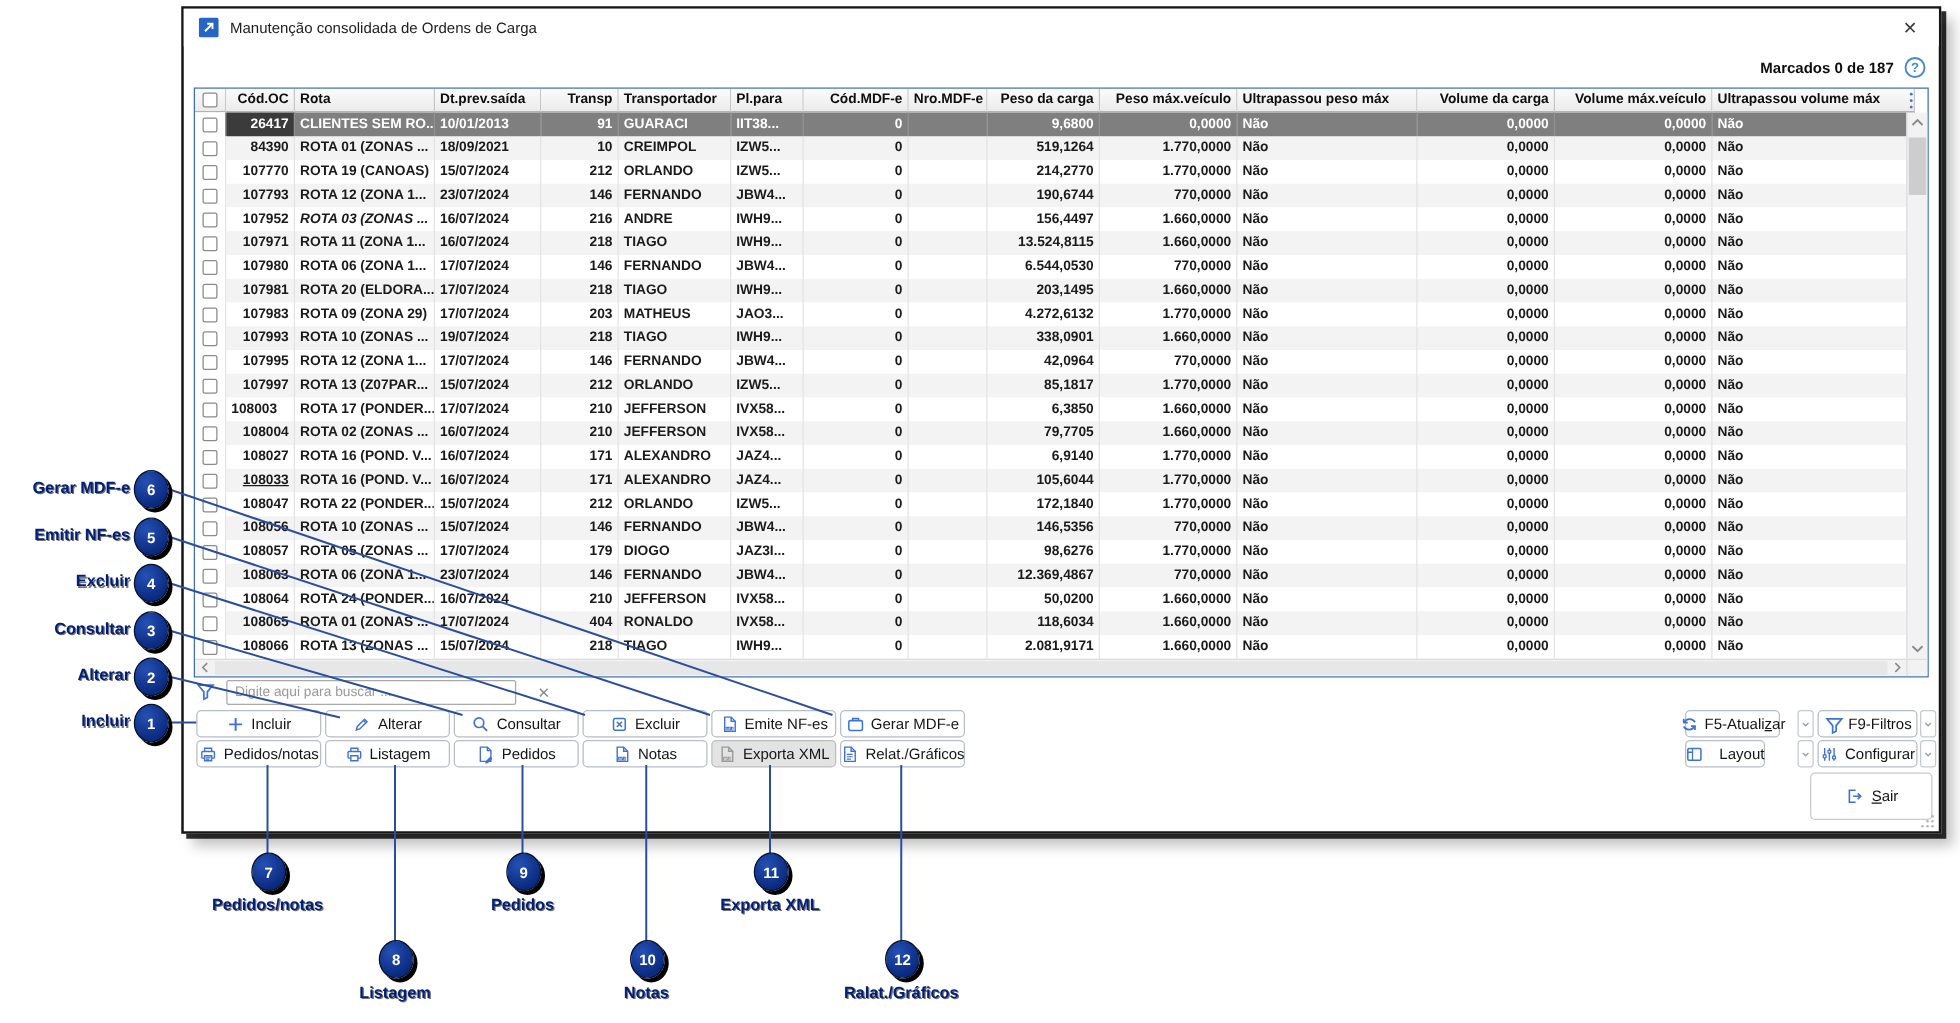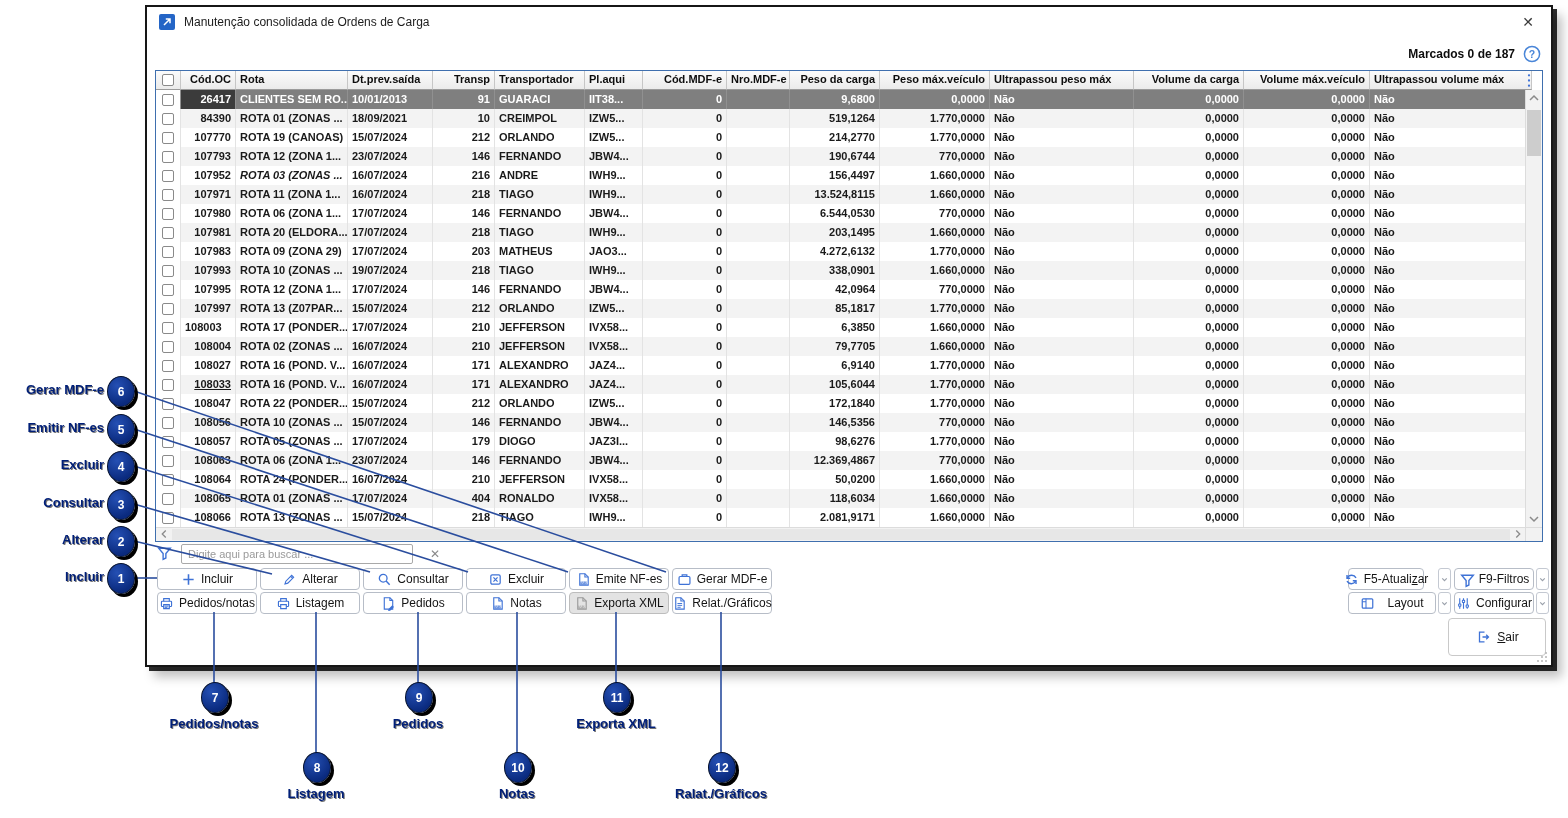--- a/index.html
+++ b/index.html
@@ -98,21 +98,21 @@
     <div class="grid">
       <div class="ghead" id="ghead">
           <div class="hcell chkcell" style="width: 25px; text-align: center;">
             <div class="chk"></div>
           </div>
           <div class="hcell" style="width: 55px; text-align: right;">Cód.OC</div>
           <div class="hcell" style="width: 112px; text-align: left;">Rota</div>
           <div class="hcell" style="width: 85px; text-align: left;">Dt.prev.saída</div>
           <div class="hcell" style="width: 62px; text-align: right;">Transp</div>
           <div class="hcell" style="width: 90px; text-align: left;">Transportador</div>
-          <div class="hcell" style="width: 58px; text-align: left;">Pl.aqui</div>
+          <div class="hcell" style="width: 58px; text-align: left;">Pl.para</div>
           <div class="hcell" style="width: 84px; text-align: right;">Cód.MDF-e</div>
           <div class="hcell" style="width: 63px; text-align: right;">Nro.MDF-e</div>
           <div class="hcell" style="width: 90px; text-align: right;">Peso da carga</div>
           <div class="hcell" style="width: 110px; text-align: right;">Peso máx.veículo</div>
           <div class="hcell" style="width: 144px; text-align: left;">Ultrapassou peso máx</div>
           <div class="hcell" style="width: 110px; text-align: right;">Volume da carga</div>
           <div class="hcell" style="width: 126px; text-align: right;">Volume máx.veículo</div>
           <div class="hcell" style="width: 162px; text-align: left;">Ultrapassou volume máx</div>
         </div>
       <div class="gbody" id="gbody">
@@ -741,21 +741,21 @@
               <path d="M2.5 3h11L9.3 8v4.2l-2.6 1.3V8z" fill="none" stroke="#3e72d6" stroke-width="1.3"></path>
             </svg>
           </span>
           <span>F9-Filtros</span>
         </div>
         <div class="btn-dd" style="left: 1389px; top: 561px;">
           <svg viewBox="0 0 10 10" width="9" height="9">
             <path d="M2.5 3.8L5 6.3l2.5-2.5" fill="none" stroke="#9aa0aa" stroke-width="1.3"></path>
           </svg>
         </div>
-        <div class="btn" style="left: 1201px; top: 585px; width: 88px; gap: 12px;">
+        <div class="btn" style="left: 1201px; top: 585px; width: 64px; gap: 12px;">
           <span class="ic">
             <svg viewBox="0 0 16 16" width="15" height="15">
               <rect x="2.4" y="3" width="11.2" height="10" rx="1" fill="none" stroke="#3e72d6" stroke-width="1.3"></rect>
               <path d="M6.4 3v10M2.4 6.2h4" stroke="#3e72d6" stroke-width="1.1"></path>
             </svg>
           </span>
           <span>Layout</span>
         </div>
         <div class="btn-dd" style="left: 1291px; top: 585px;">
           <svg viewBox="0 0 10 10" width="9" height="9">

